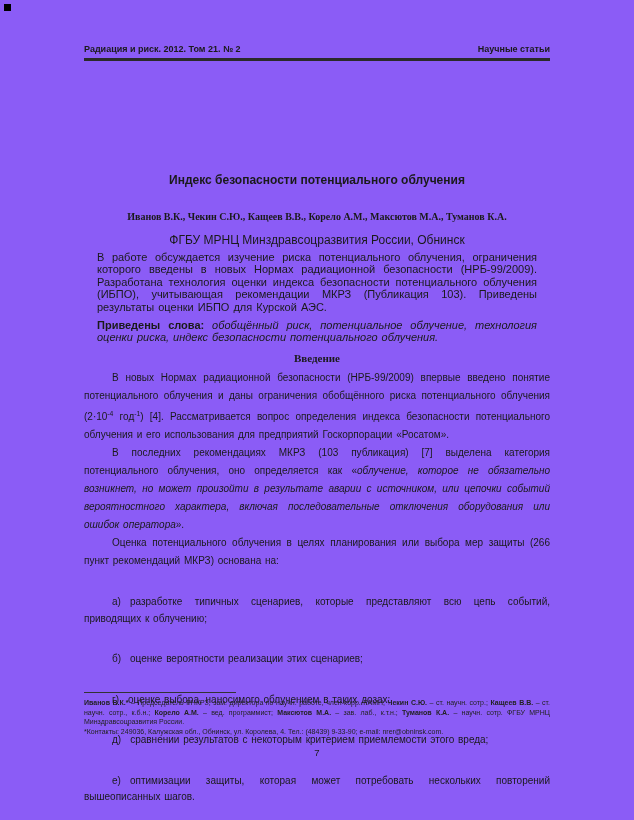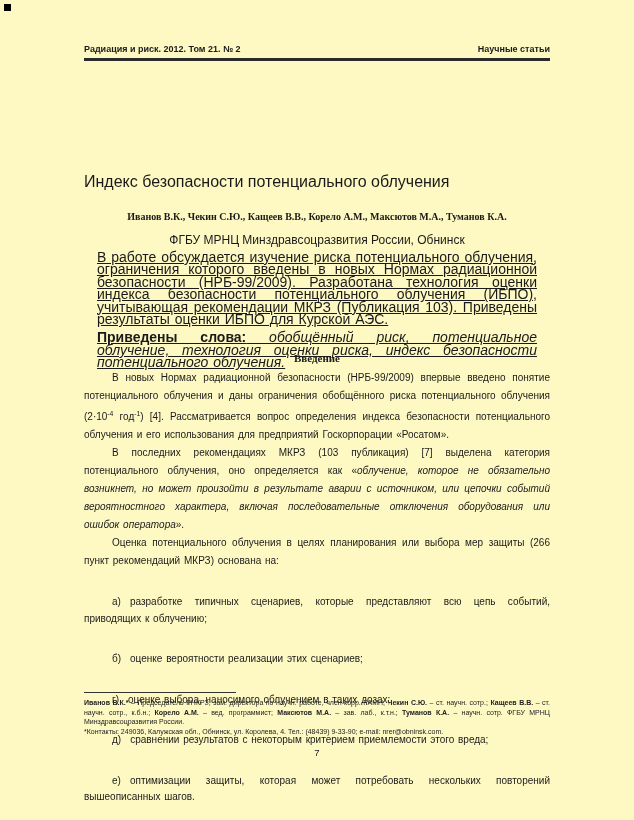--- a/index.html
+++ b/index.html
@@ -1,17 +1,17 @@
 <!DOCTYPE html>
 <html lang="ru"><head>
 <meta charset="utf-8">
 <style>
   html,body{margin:0;padding:0;background:#e8e8e8;}
   .page{
-    position:relative;width:634px;height:820px;background:#fef9c3;
+    position:relative;width:634px;height:820px;background:#8b5cf6;
     font-family:"Liberation Sans",sans-serif;color:#1a1a1a;overflow:hidden;
     margin:0 auto;
   }
   .corner-mark{position:absolute;left:4px;top:4px;width:7px;height:7px;background:#000;}
   
   .running-head{position:absolute;left:84px;top:44px;width:466px;display:flex;justify-content:space-between;font-size:9px;font-weight:bold;}
   .header-rule{position:absolute;left:84px;top:58px;width:466px;height:2.5px;background:#2a2a2a;}
   
   .banner-wrap{position:absolute;left:89px;top:88px;width:449px;height:58px;}
   .banner-shadow{position:absolute;left:9px;top:9px;width:449px;height:58px;background:#0d0d0d;}
@@ -20,25 +20,25 @@
     position:absolute;left:24px;top:11px;width:130px;height:34px;background:#ffffff;border-radius:9px;
     display:flex;align-items:center;justify-content:center;color:#000;
   }
   .section-label{font-size:15px;font-weight:bold;letter-spacing:2px;}
   .section-number{font-size:21px;font-weight:bold;margin-left:12px;}
   .banner-title{
     position:absolute;left:225px;top:0;width:224px;height:57px;display:flex;align-items:center;justify-content:center;
     color:#ffffff;font-size:12px;font-weight:bold;letter-spacing:3px;word-spacing:14px;
   }
   
-  .article-title{position:absolute;left:84px;top:173px;width:466px;font-size:16px;font-weight:normal;}
+  .article-title{position:absolute;left:84px;top:173px;width:466px;text-align:center;font-size:12px;font-weight:bold;}
   .authors-line{position:absolute;left:84px;top:211px;width:466px;text-align:center;font-size:10px;font-weight:bold;font-family:"Liberation Serif",serif;}
   .affiliation-line{position:absolute;left:84px;top:233px;width:466px;text-align:center;font-size:12px;}
   
-  .abstract{position:absolute;left:97px;top:251px;width:440px;font-size:14px;line-height:12.4px;text-align:justify;word-spacing:1px;text-decoration:underline;}
+  .abstract{position:absolute;left:97px;top:251px;width:440px;font-size:11px;line-height:12.4px;text-align:justify;word-spacing:1px;}
   .abstract p{margin:0 0 6px 0;}
   
   .section-heading{position:absolute;left:84px;top:352px;width:466px;text-align:center;font-size:11px;font-weight:bold;font-family:Liberation Serif, serif;}
   .body-text{position:absolute;left:84px;top:369px;width:466px;font-size:10px;text-align:justify;word-spacing:1px;}
   .body-text p{margin:0;line-height:18px;text-indent:28px;}
   .body-text p.list-item{line-height:16.5px;margin-top:24px;}
   .list-marker{margin-right:9px;}
   .seg-italic{font-style:italic;}
   .seg-bold{font-weight:bold;}
   sup{font-size:0.68em;}

